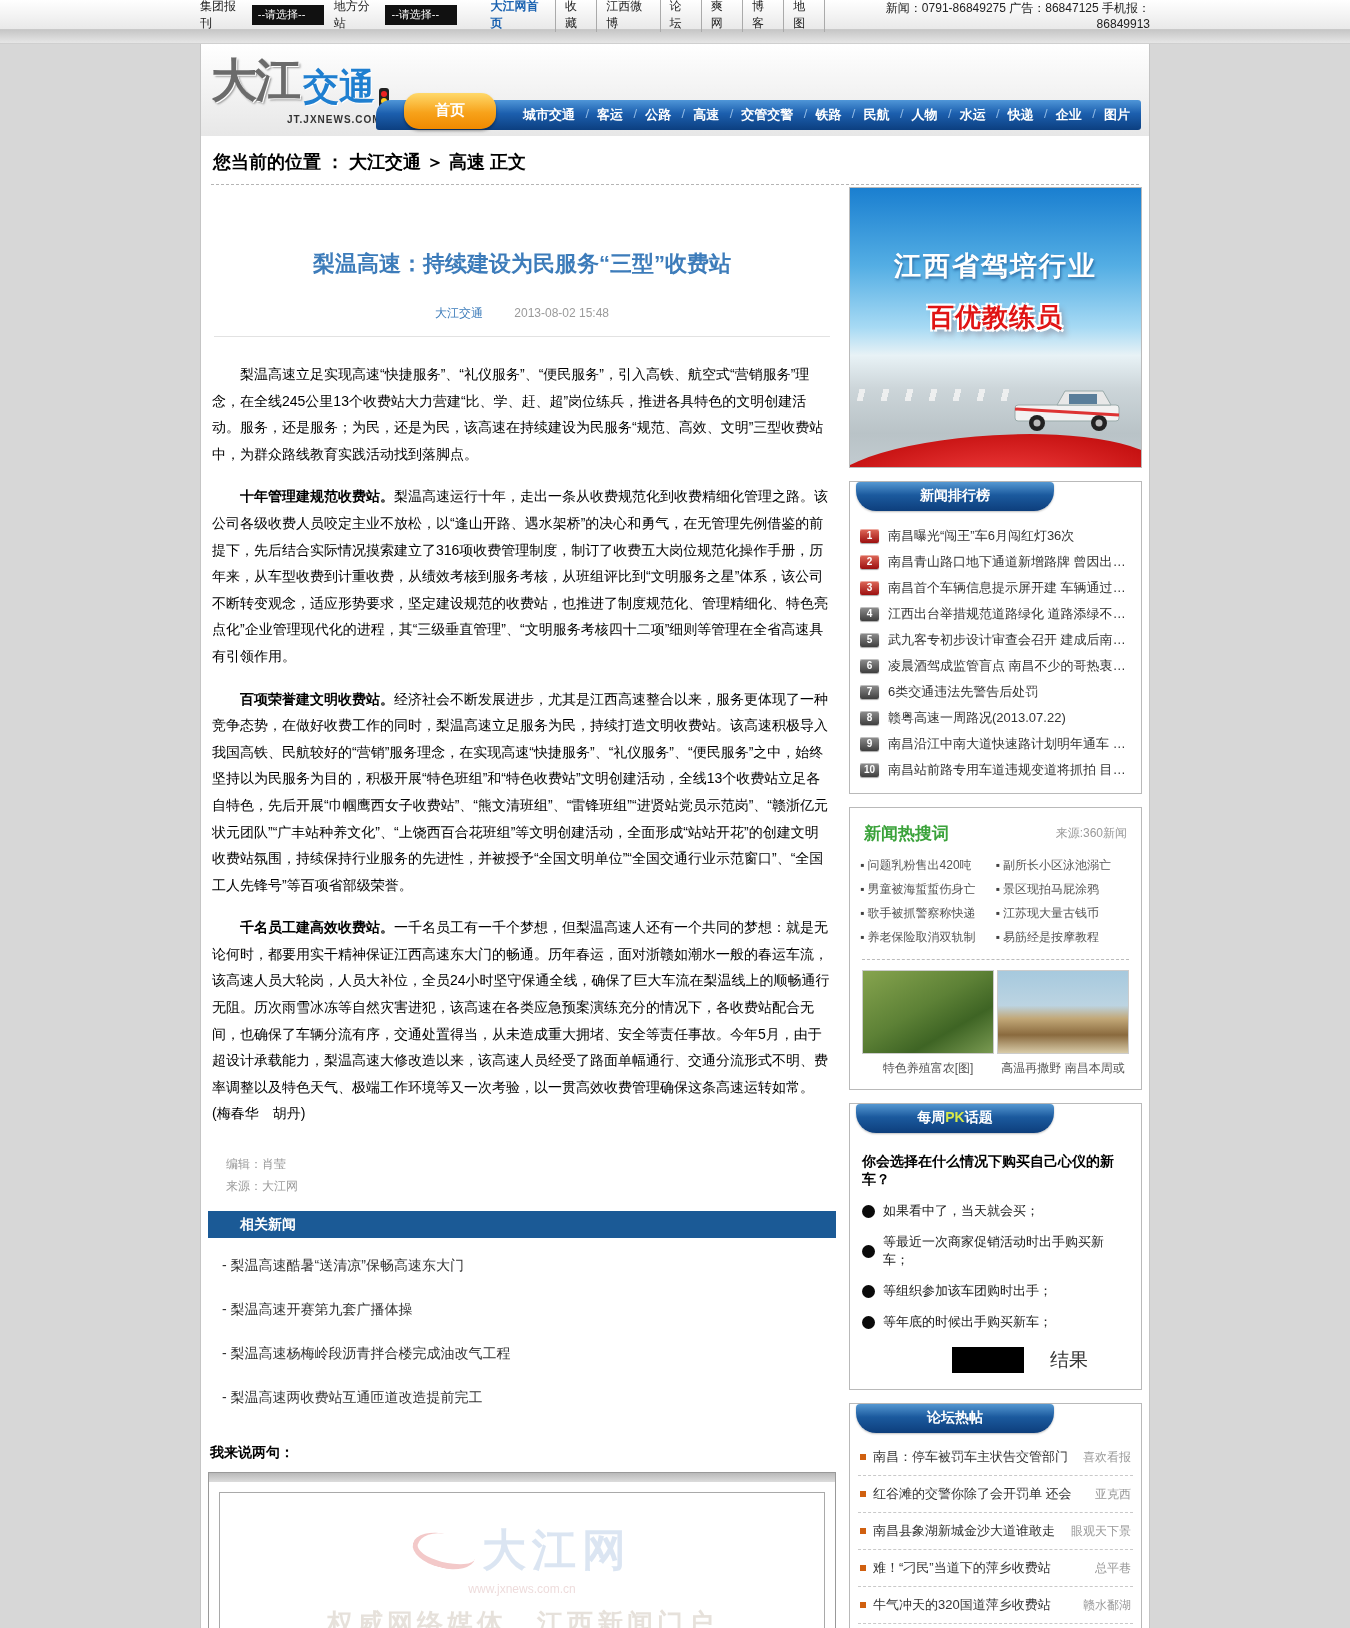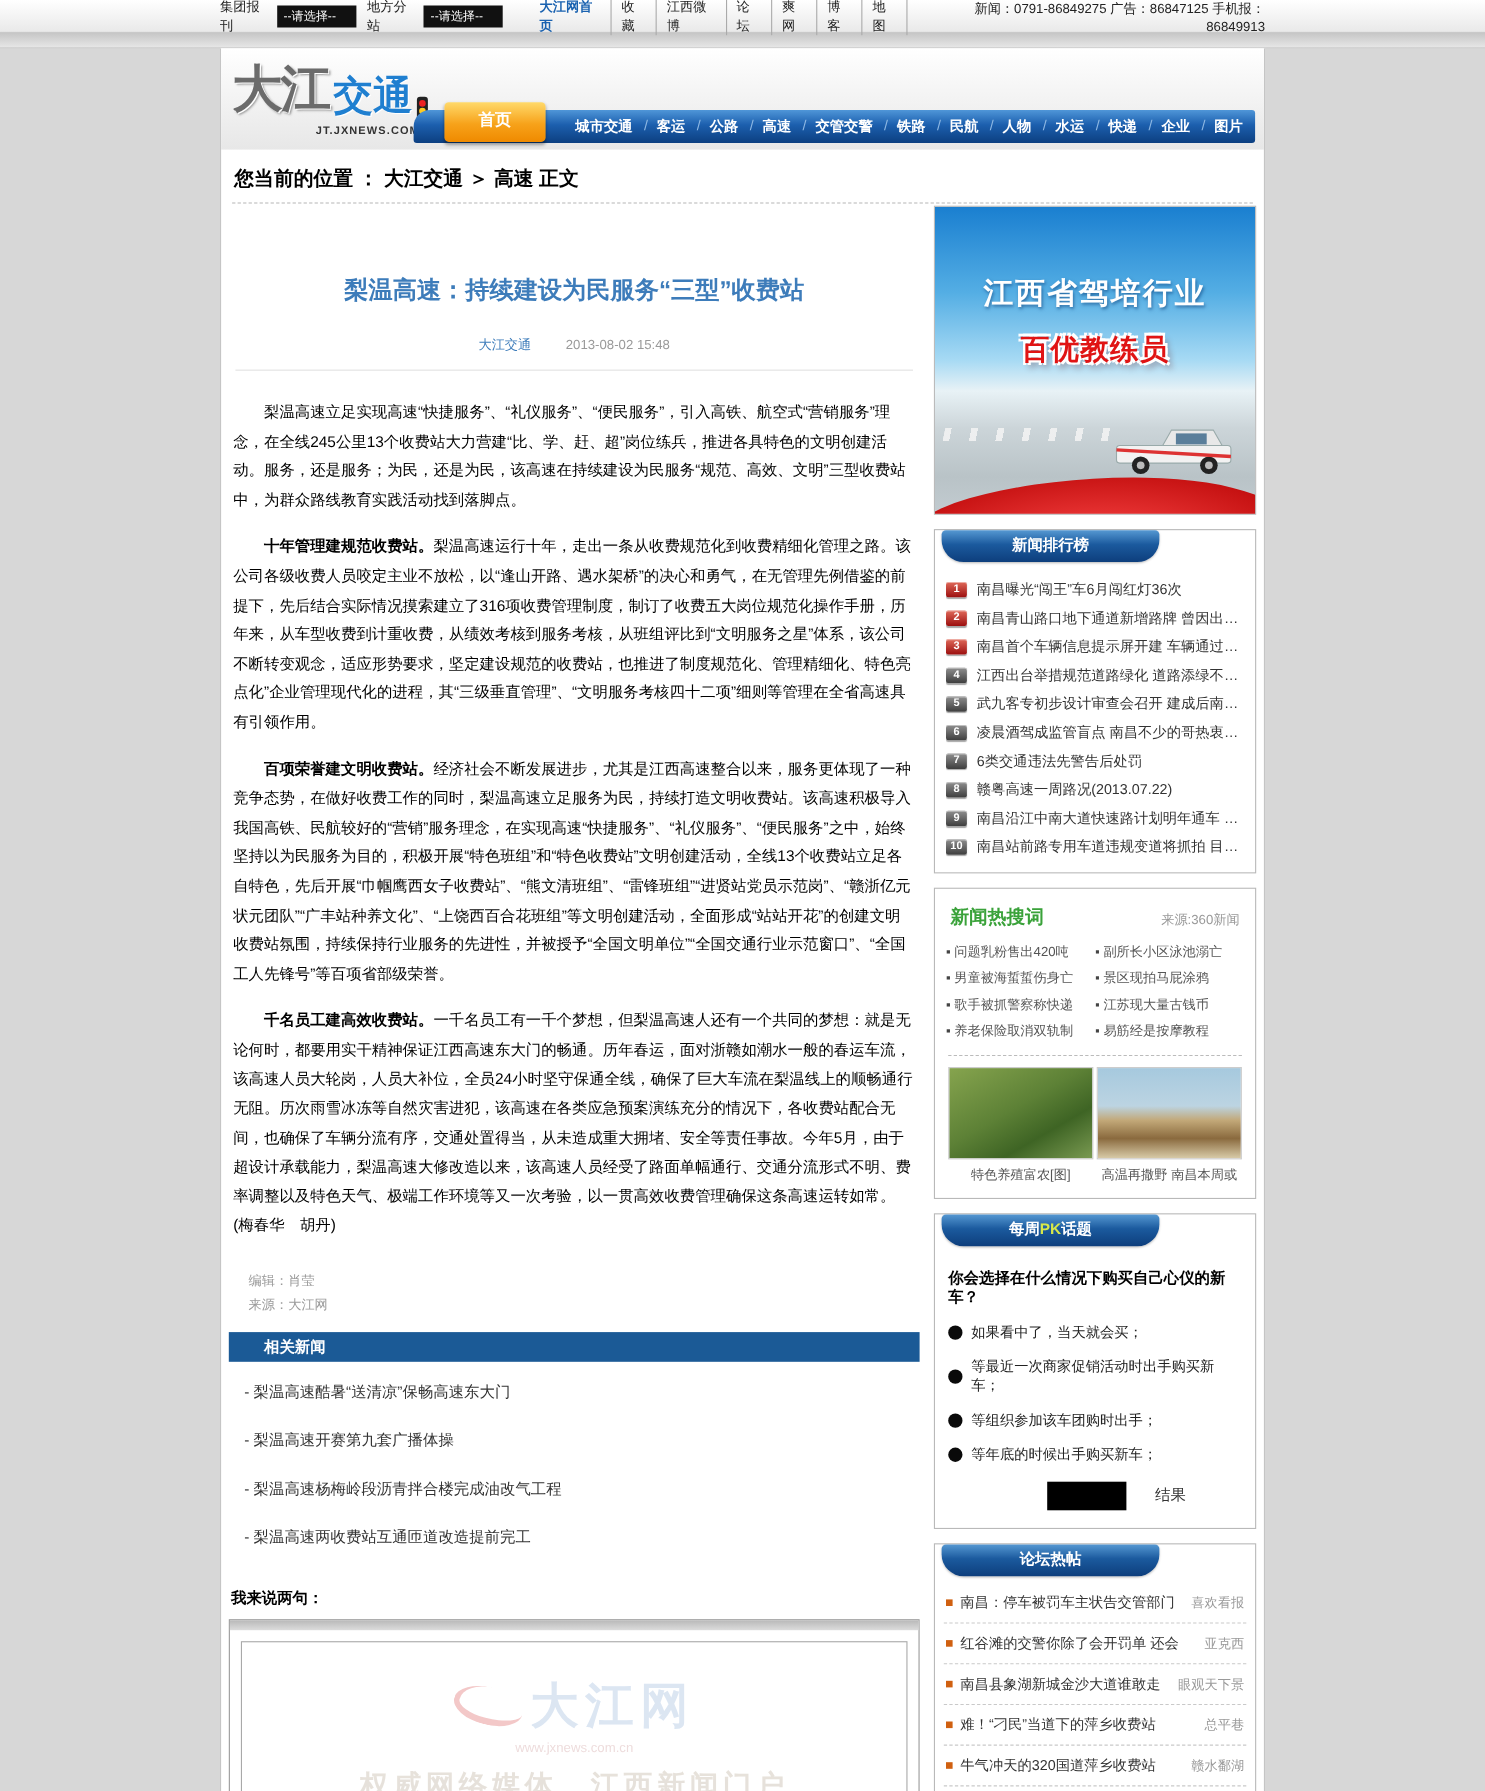--- a/index.html
+++ b/index.html
@@ -31,21 +31,21 @@
   .traffic-light { display:inline-block; width:10px; height:24px; background:#222; border-radius:3px; margin-left:4px; padding:2px 2px; }
   .traffic-light i { display:block; width:6px; height:6px; border-radius:50%; margin:1px auto; }
   .tl-r { background:#e22; } .tl-y { background:#fc2; } .tl-g { background:#2c2; }
   .logo-domain { font-size:10px; font-weight:bold; color:#333; letter-spacing:1px; margin-top:2px; padding-left:76px; }
 
   .mainnav { position:absolute; left:175px; right:8px; bottom:6px; height:30px;
     background:linear-gradient(#4f96d8 0%,#1c5fae 45%,#0c3f80 100%);
     border-radius:15px 3px 3px 3px; display:flex; align-items:center; }
   .nav-home { position:relative; margin-left:28px; margin-top:-8px; width:92px; height:36px; line-height:34px; text-align:center;
     background:linear-gradient(#ffd96a,#f7a21a 55%,#ef8a00); color:#fff; font-size:15px; font-weight:bold;
-    border-radius:4px; box-shadow:0 2px 3px rgba(0,0,0,.35); cursor:pointer; }
+    border-radius:15px; box-shadow:0 2px 3px rgba(0,0,0,.35); cursor:pointer; }
   .nav-items { display:flex; flex:1; justify-content:space-around; margin-left:16px;align-items:flex-end; }
   .nav-items a { color:#fff; font-size:13px; font-weight:bold; text-decoration:none; position:relative; padding:0 2px; cursor:pointer; }
   .nav-items a:not(:last-child)::after { content:"/"; color:#8fb9e4; position:absolute; right:-12px; top:0; font-weight:normal; }
 
   
   .crumbs { padding:14px 12px 10px; font-size:18px; font-weight:bold; color:#000; }
   .crumbs a { color:#000; text-decoration:none; cursor:pointer; }
   .crumb-rule { border-bottom:1px dashed #b5b5b5; margin:0 10px; }
 
   
@@ -103,42 +103,42 @@
 
   .rank-list { padding:8px 8px 10px 10px; }
   .rank-list li { list-style:none; display:flex; align-items:center; padding:4px 0; white-space:nowrap; overflow:hidden; cursor:pointer; }
   .rk { flex:0 0 19px; height:14px; line-height:14px; text-align:center; color:#fff; font-size:10px; font-weight:bold; border-radius:2px;
     margin-right:9px; box-shadow:inset 0 1px 0 rgba(255,255,255,.45),0 1px 1px rgba(0,0,0,.35); }
   .rk-red { background:linear-gradient(#e06a5a,#9c0f0f); }
   .rk-grey { background:linear-gradient(#909090,#3e3e3e); }
   .rk-txt { font-size:13px; color:#333; overflow:hidden; text-overflow:ellipsis; }
 
   .hot-box { padding:12px 10px 12px; }
-  .hot-title-row { display:flex; justify-content:space-between; align-items:flex-end; padding:2px 4px 8px; }
+  .hot-title-row { display:flex; justify-content:space-between; align-items:center; padding:2px 4px 8px; }
   .hot-title { color:#3aa23a; font-size:17px; font-weight:bold; }
   .hot-src { color:#999; font-size:12px; }
   .hot-words { display:flex; flex-wrap:wrap; }
   .hot-words a { width:50%; font-size:12px; color:#555; text-decoration:none; line-height:24px; white-space:nowrap; overflow:hidden; cursor:pointer; }
   .hot-words a::before { content:"▪ "; color:#444; }
   .hot-rule { border-top:1px dashed #bbb; margin:10px 2px; }
   .hot-photos { display:flex; justify-content:space-between; padding:0 2px; }
   .hot-fig { width:132px; cursor:pointer; }
   .thumb { width:132px; height:84px; border:1px solid #ccc; }
   .thumb-farm { background:linear-gradient(150deg,#86a44e 0%,#5d8136 45%,#3e6424 70%,#7a9a52 100%); }
   .thumb-river { background:linear-gradient(180deg,#a6c9de 0%,#bcd4e2 42%,#c2a878 58%,#8a6a3e 78%,#d8cba8 100%); }
   .hot-cap { text-align:center; font-size:12px; color:#555; margin-top:6px; white-space:nowrap; overflow:hidden; }
 
   .pk-body { padding:10px 12px 16px; }
   .pk-q { font-size:14px; font-weight:bold; color:#000; margin:6px 0 4px; }
   .pk-opt { display:flex; align-items:center; margin-top:13px; cursor:pointer; }
   .radio-dot { flex:0 0 13px; height:13px; border-radius:50%; background:#0a0a0a; margin-right:8px; }
   .pk-opt span.txt { font-size:13px; color:#222; }
   .pk-actions { margin-top:16px; padding-left:90px; display:flex; align-items:center; }
   .vote-btn { width:72px; height:26px; background:#000; border:none; cursor:pointer; }
-  .result-link { margin-left:26px; font-size:14px; color:#333; text-decoration:none; cursor:pointer; }
+  .result-link { margin-left:26px; font-size:19px; color:#333; text-decoration:none; cursor:pointer; }
 
   .forum-list { padding:2px 8px 6px; }
   .forum-list li { list-style:none; display:flex; align-items:center; padding:9px 2px; border-bottom:1px dashed #c9c9c9; }
   .forum-list li:last-child { border-bottom:1px dashed #c9c9c9; }
   .fbullet { flex:0 0 6px; height:6px; background:#d06010; margin-right:7px; }
   .ftitle { flex:1; font-size:13px; color:#333; text-decoration:none; white-space:nowrap; overflow:hidden; text-overflow:ellipsis; cursor:pointer; }
   .fauthor { font-size:12px; color:#999; margin-left:6px; white-space:nowrap; }
 </style>
 </head>
 <body>

